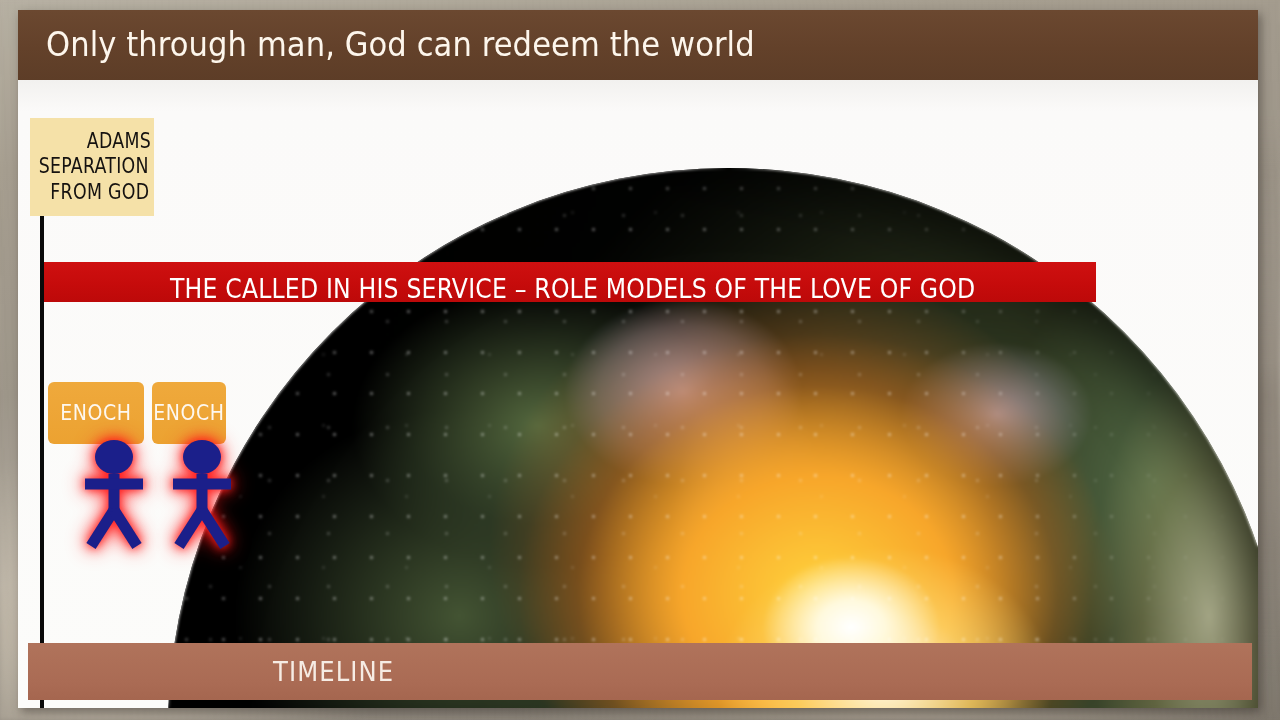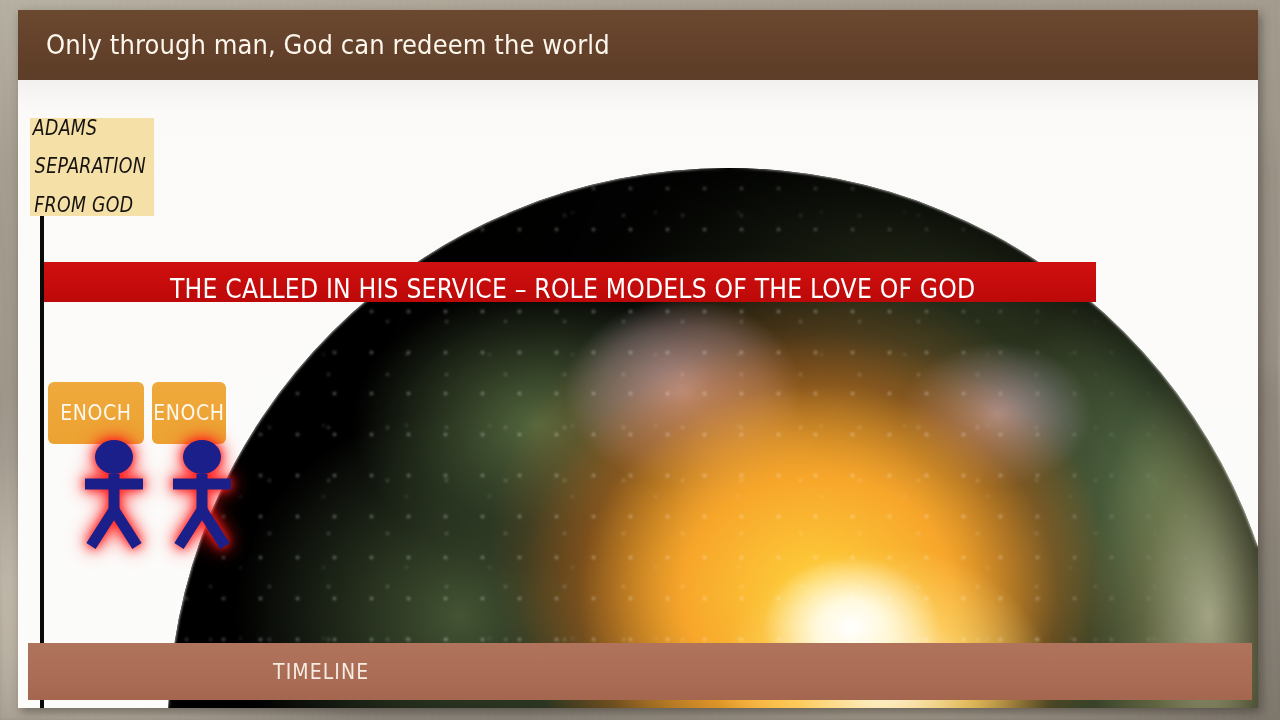--- a/index.html
+++ b/index.html
@@ -33,21 +33,21 @@
   }
 
   
   #title-bar{
     position:absolute;left:0;top:0;width:1240px;height:70px;
     background:#65432a;
     background-image:linear-gradient(180deg,#6b4830 0%,#63412a 55%,#5d3d27 100%);
   }
   #title-text{
     position:absolute;left:28px;top:50%;transform:translateY(-52%);
-    color:#fdf6ec;font-size:27px;line-height:1;
+    color:#fdf6ec;font-size:34px;line-height:1;
     font-family:"Liberation Sans Narrow","DejaVu Sans Condensed","Liberation Sans",sans-serif;
     font-weight:400;letter-spacing:.1px;white-space:nowrap;
     transform-origin:left center;
   }
 
   
   #body-area{
     position:absolute;left:0;top:70px;width:1240px;height:628px;
     background:linear-gradient(180deg,#f2f1ef 0%,#fbfaf9 5%,#fcfcfa 100%);
     overflow:hidden;
@@ -112,24 +112,23 @@
   #timeline-axis{
     position:absolute;left:22px;top:98px;width:4px;height:600px;
     background:#0a0a0a;
   }
 
   
   #adams-box{
     position:absolute;left:12px;top:38px;width:124px;height:98px;
     background:#f5e1a8;
     color:#151210;
-    display:flex;flex-direction:column;align-items:flex-start;justify-content:center;
-    gap:15px;
+    display:flex;flex-direction:column;align-items:flex-end;justify-content:center;
+    gap:2px;
     box-shadow:0 0 0 0 rgba(0,0,0,0);
-    font-style:italic;
   }
   #adams-box .ln{
     font-family:"Liberation Sans Narrow","DejaVu Sans Condensed","Liberation Sans",sans-serif;
     font-size:21px;line-height:1.12;letter-spacing:.3px;white-space:nowrap;
     font-weight:400;
     transform:scaleX(.92);
   }
 
   
   #red-banner{
@@ -171,21 +170,21 @@
   #timeline-bar{
     position:absolute;left:10px;top:563px;width:1224px;height:57px;
     background:#ac6d56;
     background-image:linear-gradient(180deg,#b0735b 0%,#aa6b54 70%,#a5664f 100%);
     display:flex;align-items:center;
   }
   #timeline-label{
     margin-left:245px;
     color:#f6ece4;
     font-family:"Liberation Sans Narrow","DejaVu Sans Condensed","Liberation Sans",sans-serif;
-    font-size:21px;letter-spacing:1.1px;white-space:nowrap;
+    font-size:27px;letter-spacing:1.1px;white-space:nowrap;
   }
 </style>
 </head>
 <body>
 
 <div id="stage">
 
   <div id="slide">
 
     <div id="title-bar">

